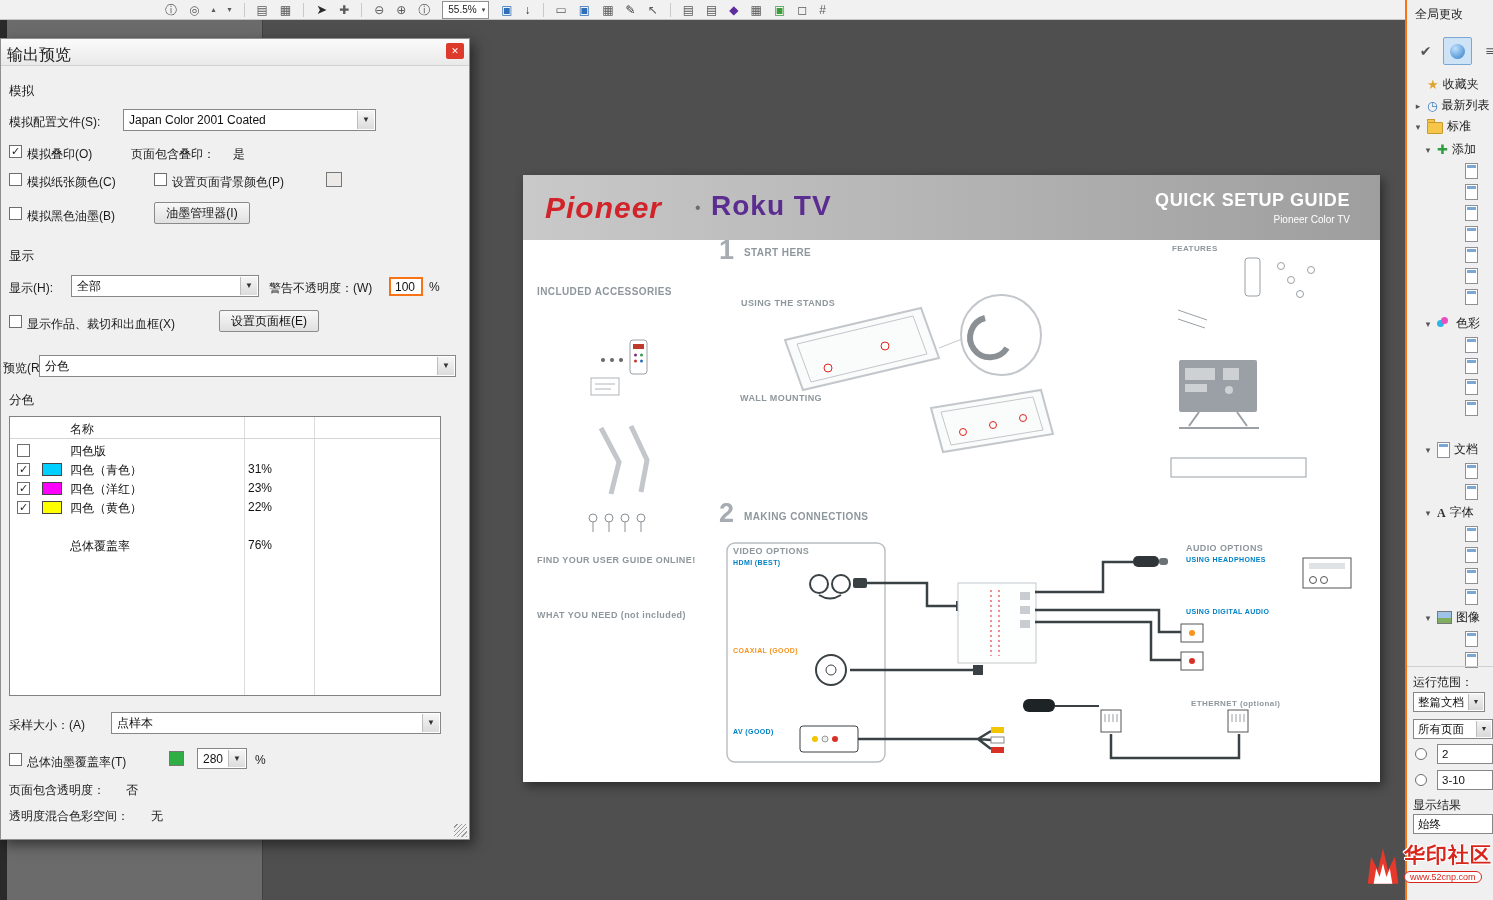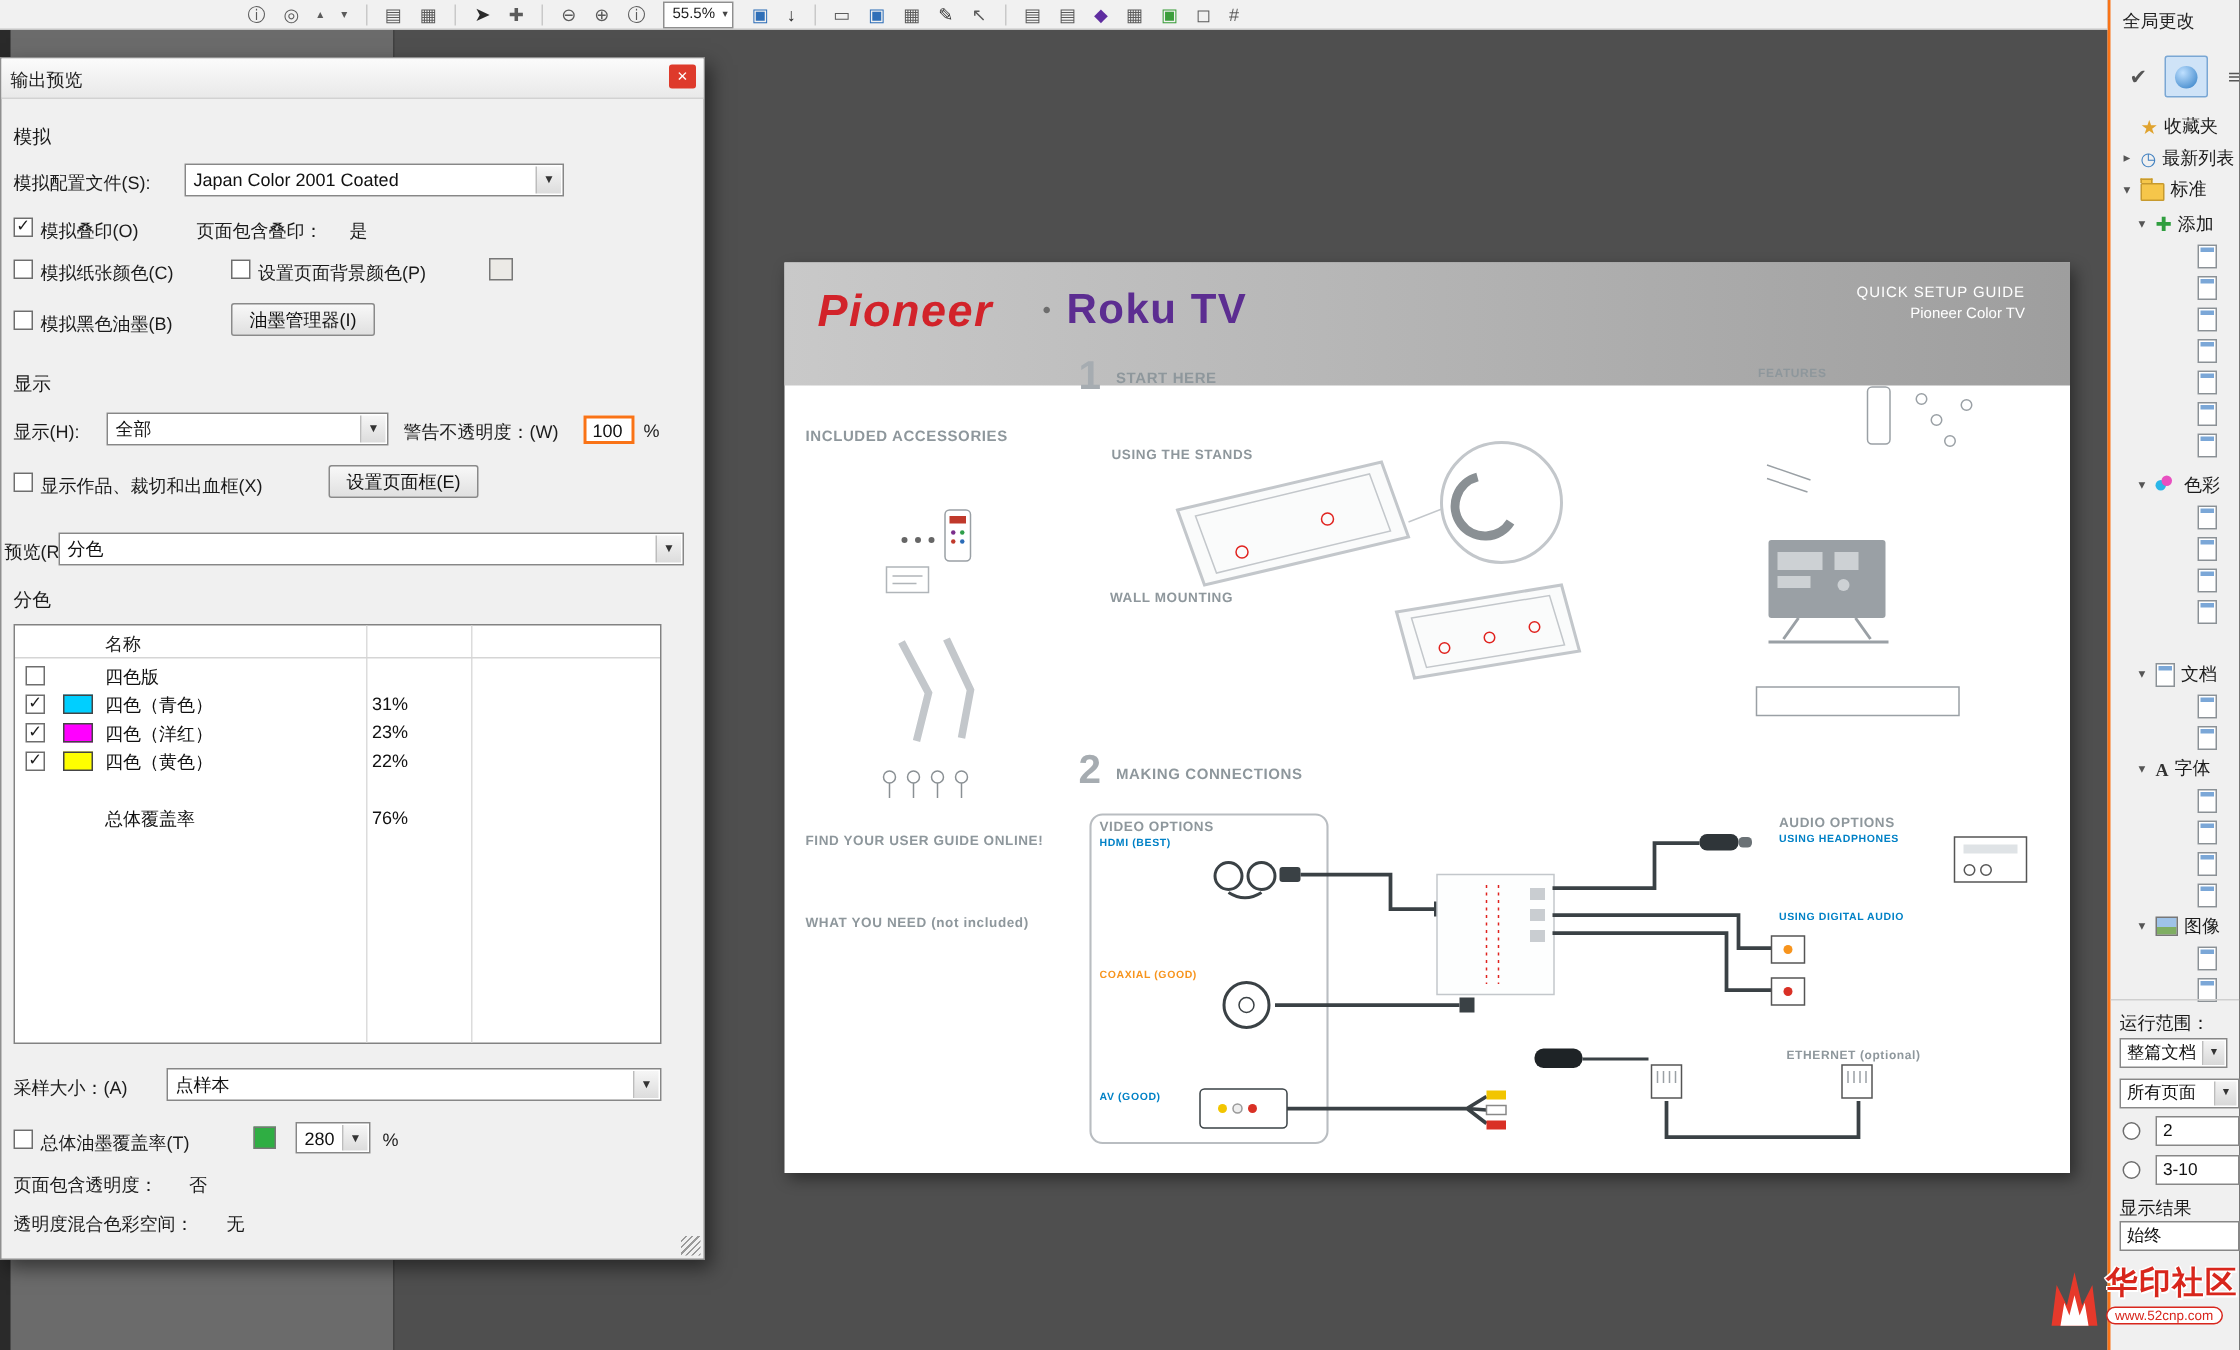--- a/index.html
+++ b/index.html
@@ -20,41 +20,41 @@
   .zoombox .za{font-size:7px;color:#444;line-height:1}
 
   
   #leftstrip{position:absolute;left:0;top:20px;width:262px;height:880px;background:#6b6b6b;z-index:1}
   #leftedge{position:absolute;left:0;top:20px;width:7px;height:880px;background:#2a2a2a;z-index:2}
   #vdivider{position:absolute;left:262px;top:20px;width:1px;height:880px;background:#414141;z-index:2}
 
   
   #page{position:absolute;left:523px;top:175px;width:857px;height:607px;background:#fff;
         box-shadow:3px 4px 10px rgba(0,0,0,.45);z-index:3}
-  #pghead{position:absolute;left:0;top:0;width:100%;height:82px;
+  #pghead{position:absolute;left:0;top:0;width:100%;height:65px;
           background:linear-gradient(90deg,#c9c9c9,#9e9e9e)}
   .logo-pioneer{position:absolute;left:22px;top:16px;font-size:30px;font-weight:bold;font-style:italic;
                 color:#d2232a;letter-spacing:1px}
   .logo-dot{position:absolute;left:172px;top:24px;font-size:16px;color:#6d6d6d}
   .logo-roku{position:absolute;left:188px;top:15px;font-size:28px;font-weight:bold;color:#5c2d91;letter-spacing:1px}
   .gtitle{position:absolute;right:30px;top:15px;text-align:right;color:#fff}
-  .gt1{font-size:10px;font-weight:normal;letter-spacing:.6px}
+  .gt1{font-size:18px;font-weight:bold;letter-spacing:.6px}
   .gt2{font-size:10px;margin-top:3px}
   .page-art{position:absolute;left:0;top:65px;width:857px;height:542px}
   .pt{position:absolute;font-weight:bold;color:#8e979c;letter-spacing:.4px;white-space:nowrap}
   .pt.blue{color:#0081c6}.pt.orange{color:#f7941d}
   .s10{font-size:10px}.s9{font-size:9px}.s8{font-size:8px}.s7{font-size:7px}
   .bignum{position:absolute;font-size:27px;font-weight:bold;color:#a6acb1}
 
   
   #dialog{position:absolute;left:0;top:38px;width:470px;height:802px;background:#f0f0f0;
           border:1px solid #8f8f8f;box-shadow:4px 5px 12px rgba(0,0,0,.5);z-index:10;box-sizing:border-box}
   .dlg-title{position:absolute;left:0;top:0;right:0;height:26px;background:linear-gradient(#fbfbfb,#e9e9e9);
              border-bottom:1px solid #d2d2d2}
-  .dlg-title-text{position:absolute;left:6px;top:6px;font-size:12px;color:#222}
+  .dlg-title-text{position:absolute;left:6px;top:6px;font-size:16px;color:#222}
   .dlg-close{position:absolute;right:5px;top:4px;width:18px;height:16px;background:#de3a2b;border-radius:2px;
              color:#fff;font-size:9px;display:flex;align-items:center;justify-content:center}
   .sec{position:absolute;font-size:12.5px;color:#1b1b1b;white-space:nowrap}
   .lbl{position:absolute;font-size:12px;color:#1b1b1b;white-space:nowrap}
   .cmb{position:absolute;background:#fff;border:1px solid #878787;height:22px;font-size:12px;color:#111;
        line-height:20px;padding-left:5px;box-sizing:border-box;white-space:nowrap;overflow:hidden}
   .cmb .ar{position:absolute;right:1px;top:1px;bottom:1px;width:16px;background:linear-gradient(#f6f6f6,#dcdcdc);
            border-left:1px solid #bdbdbd;color:#333;font-size:8px;display:flex;align-items:center;justify-content:center}
   .btn{position:absolute;background:linear-gradient(#f8f8f8,#e0e0e0);border:1px solid #8a8a8a;border-radius:2px;
        font-size:12px;color:#111;display:flex;align-items:center;justify-content:center;box-sizing:border-box}

